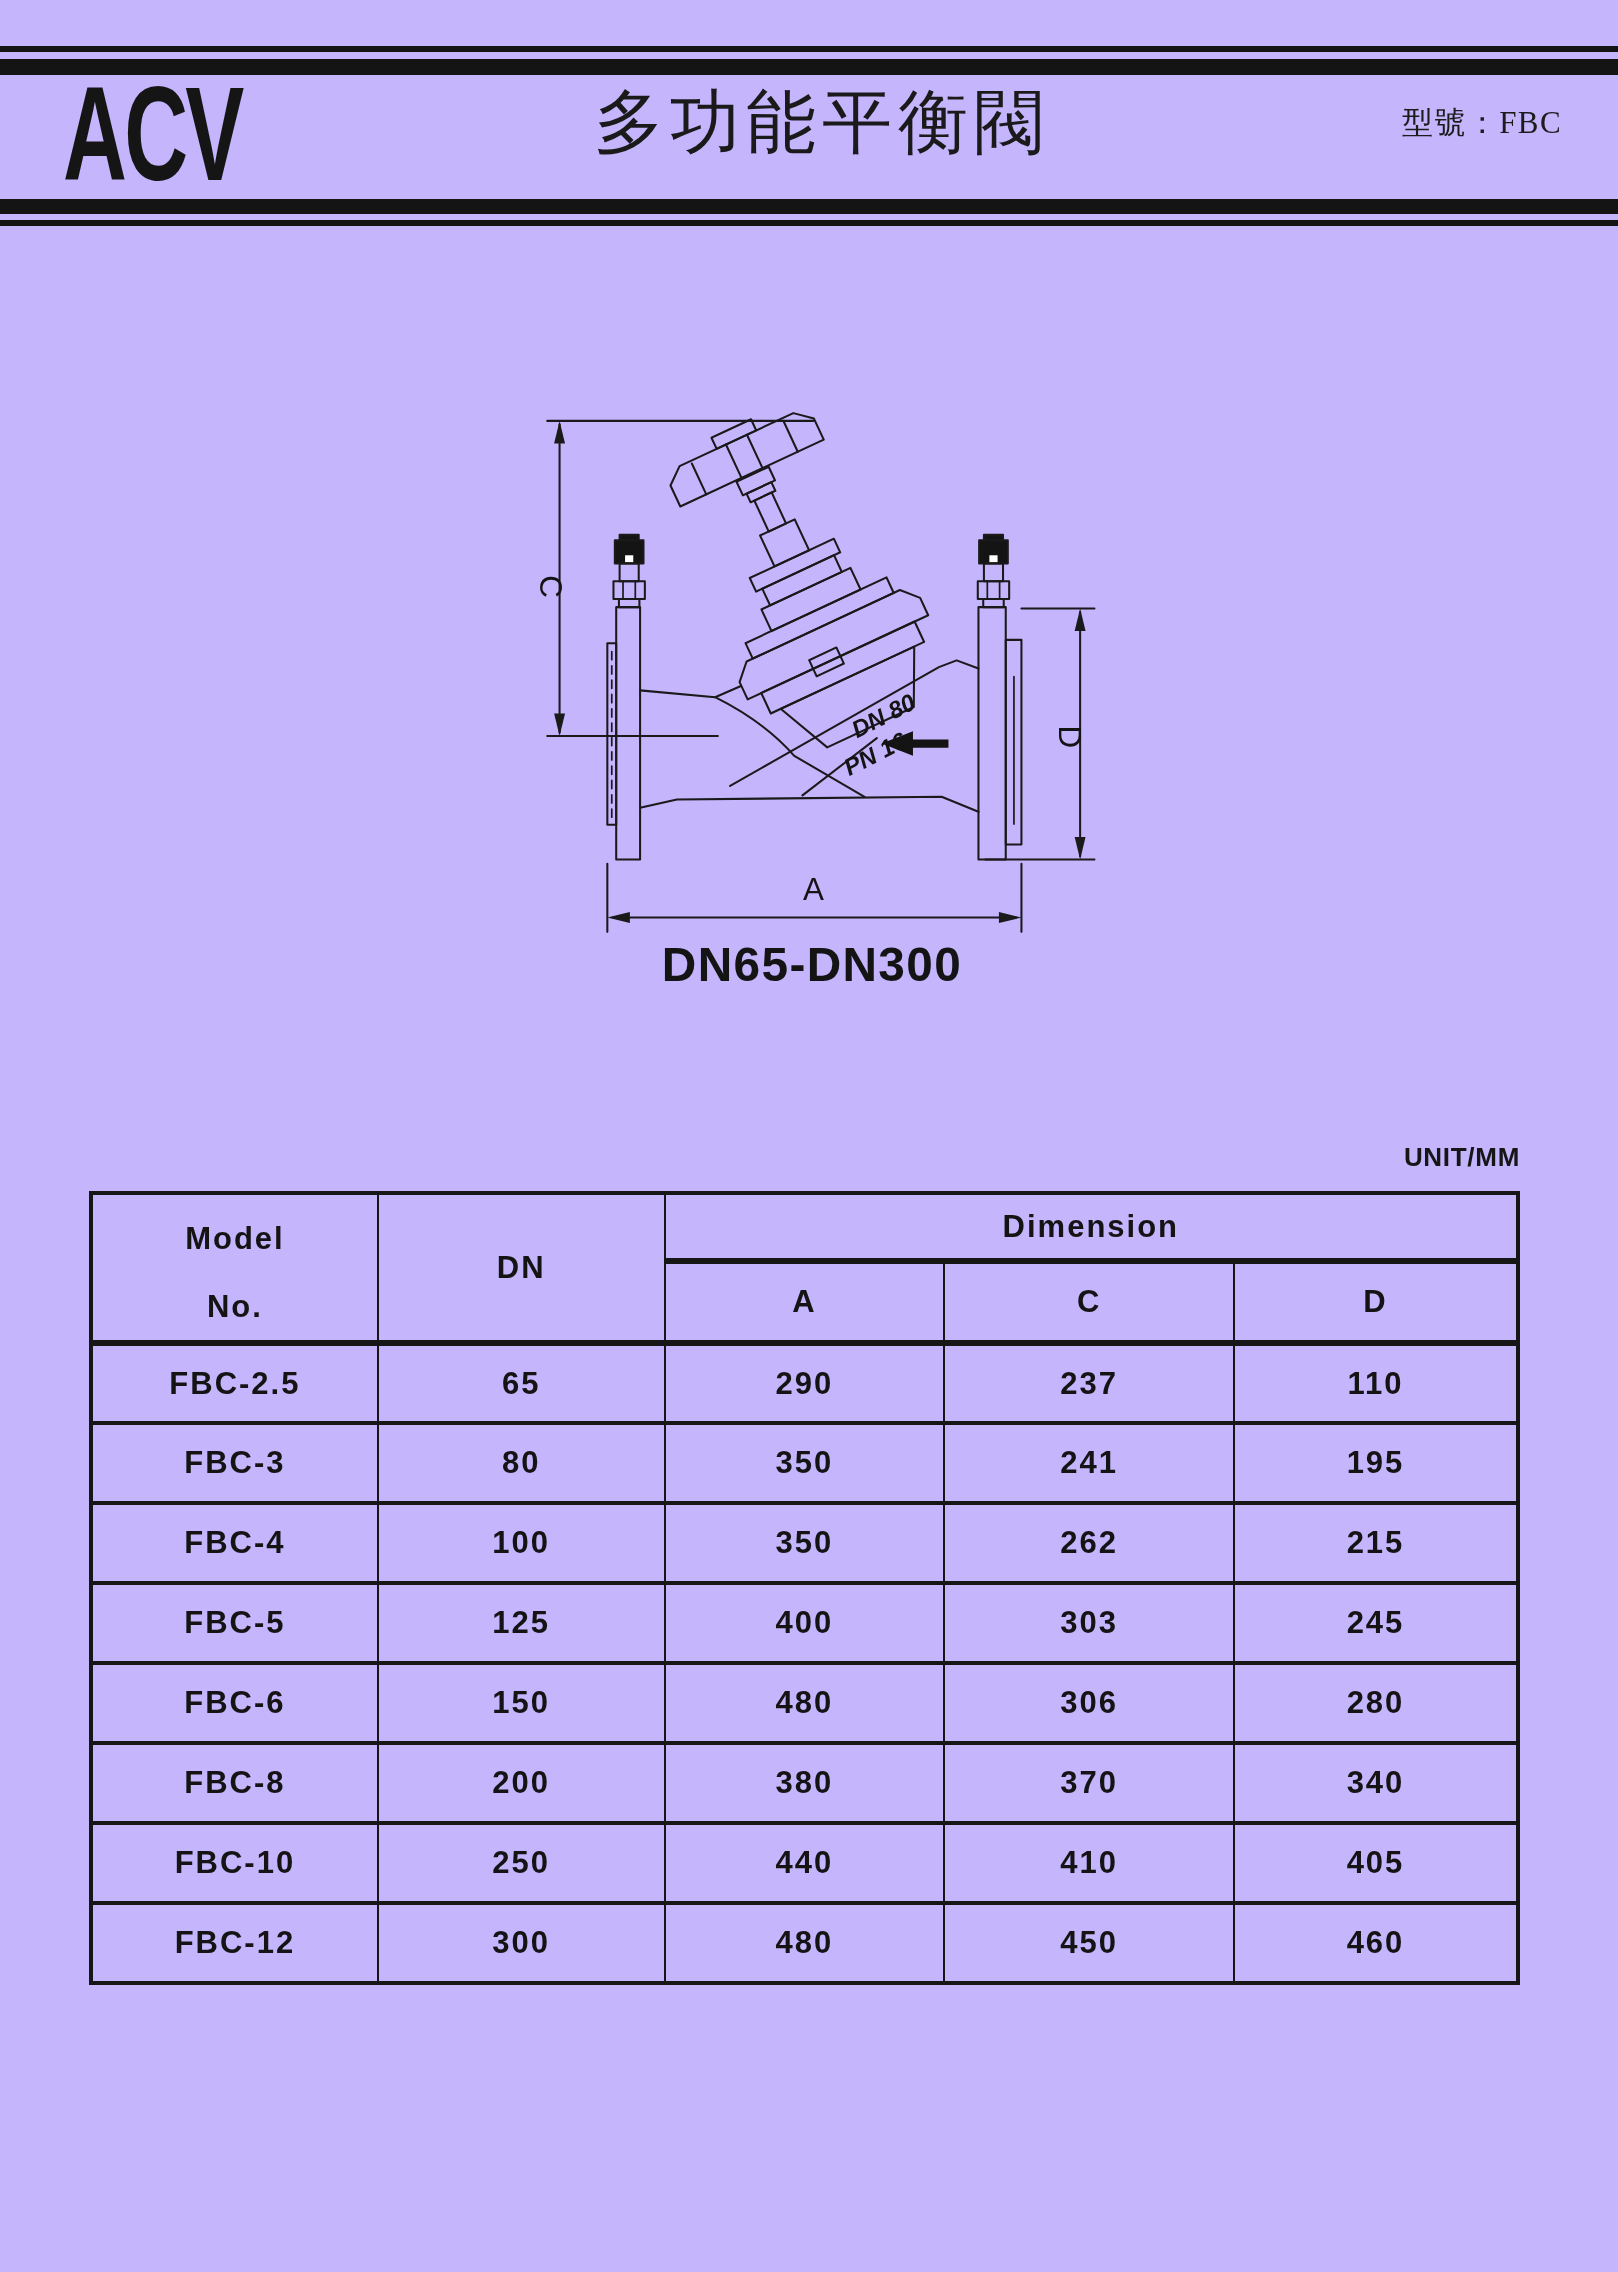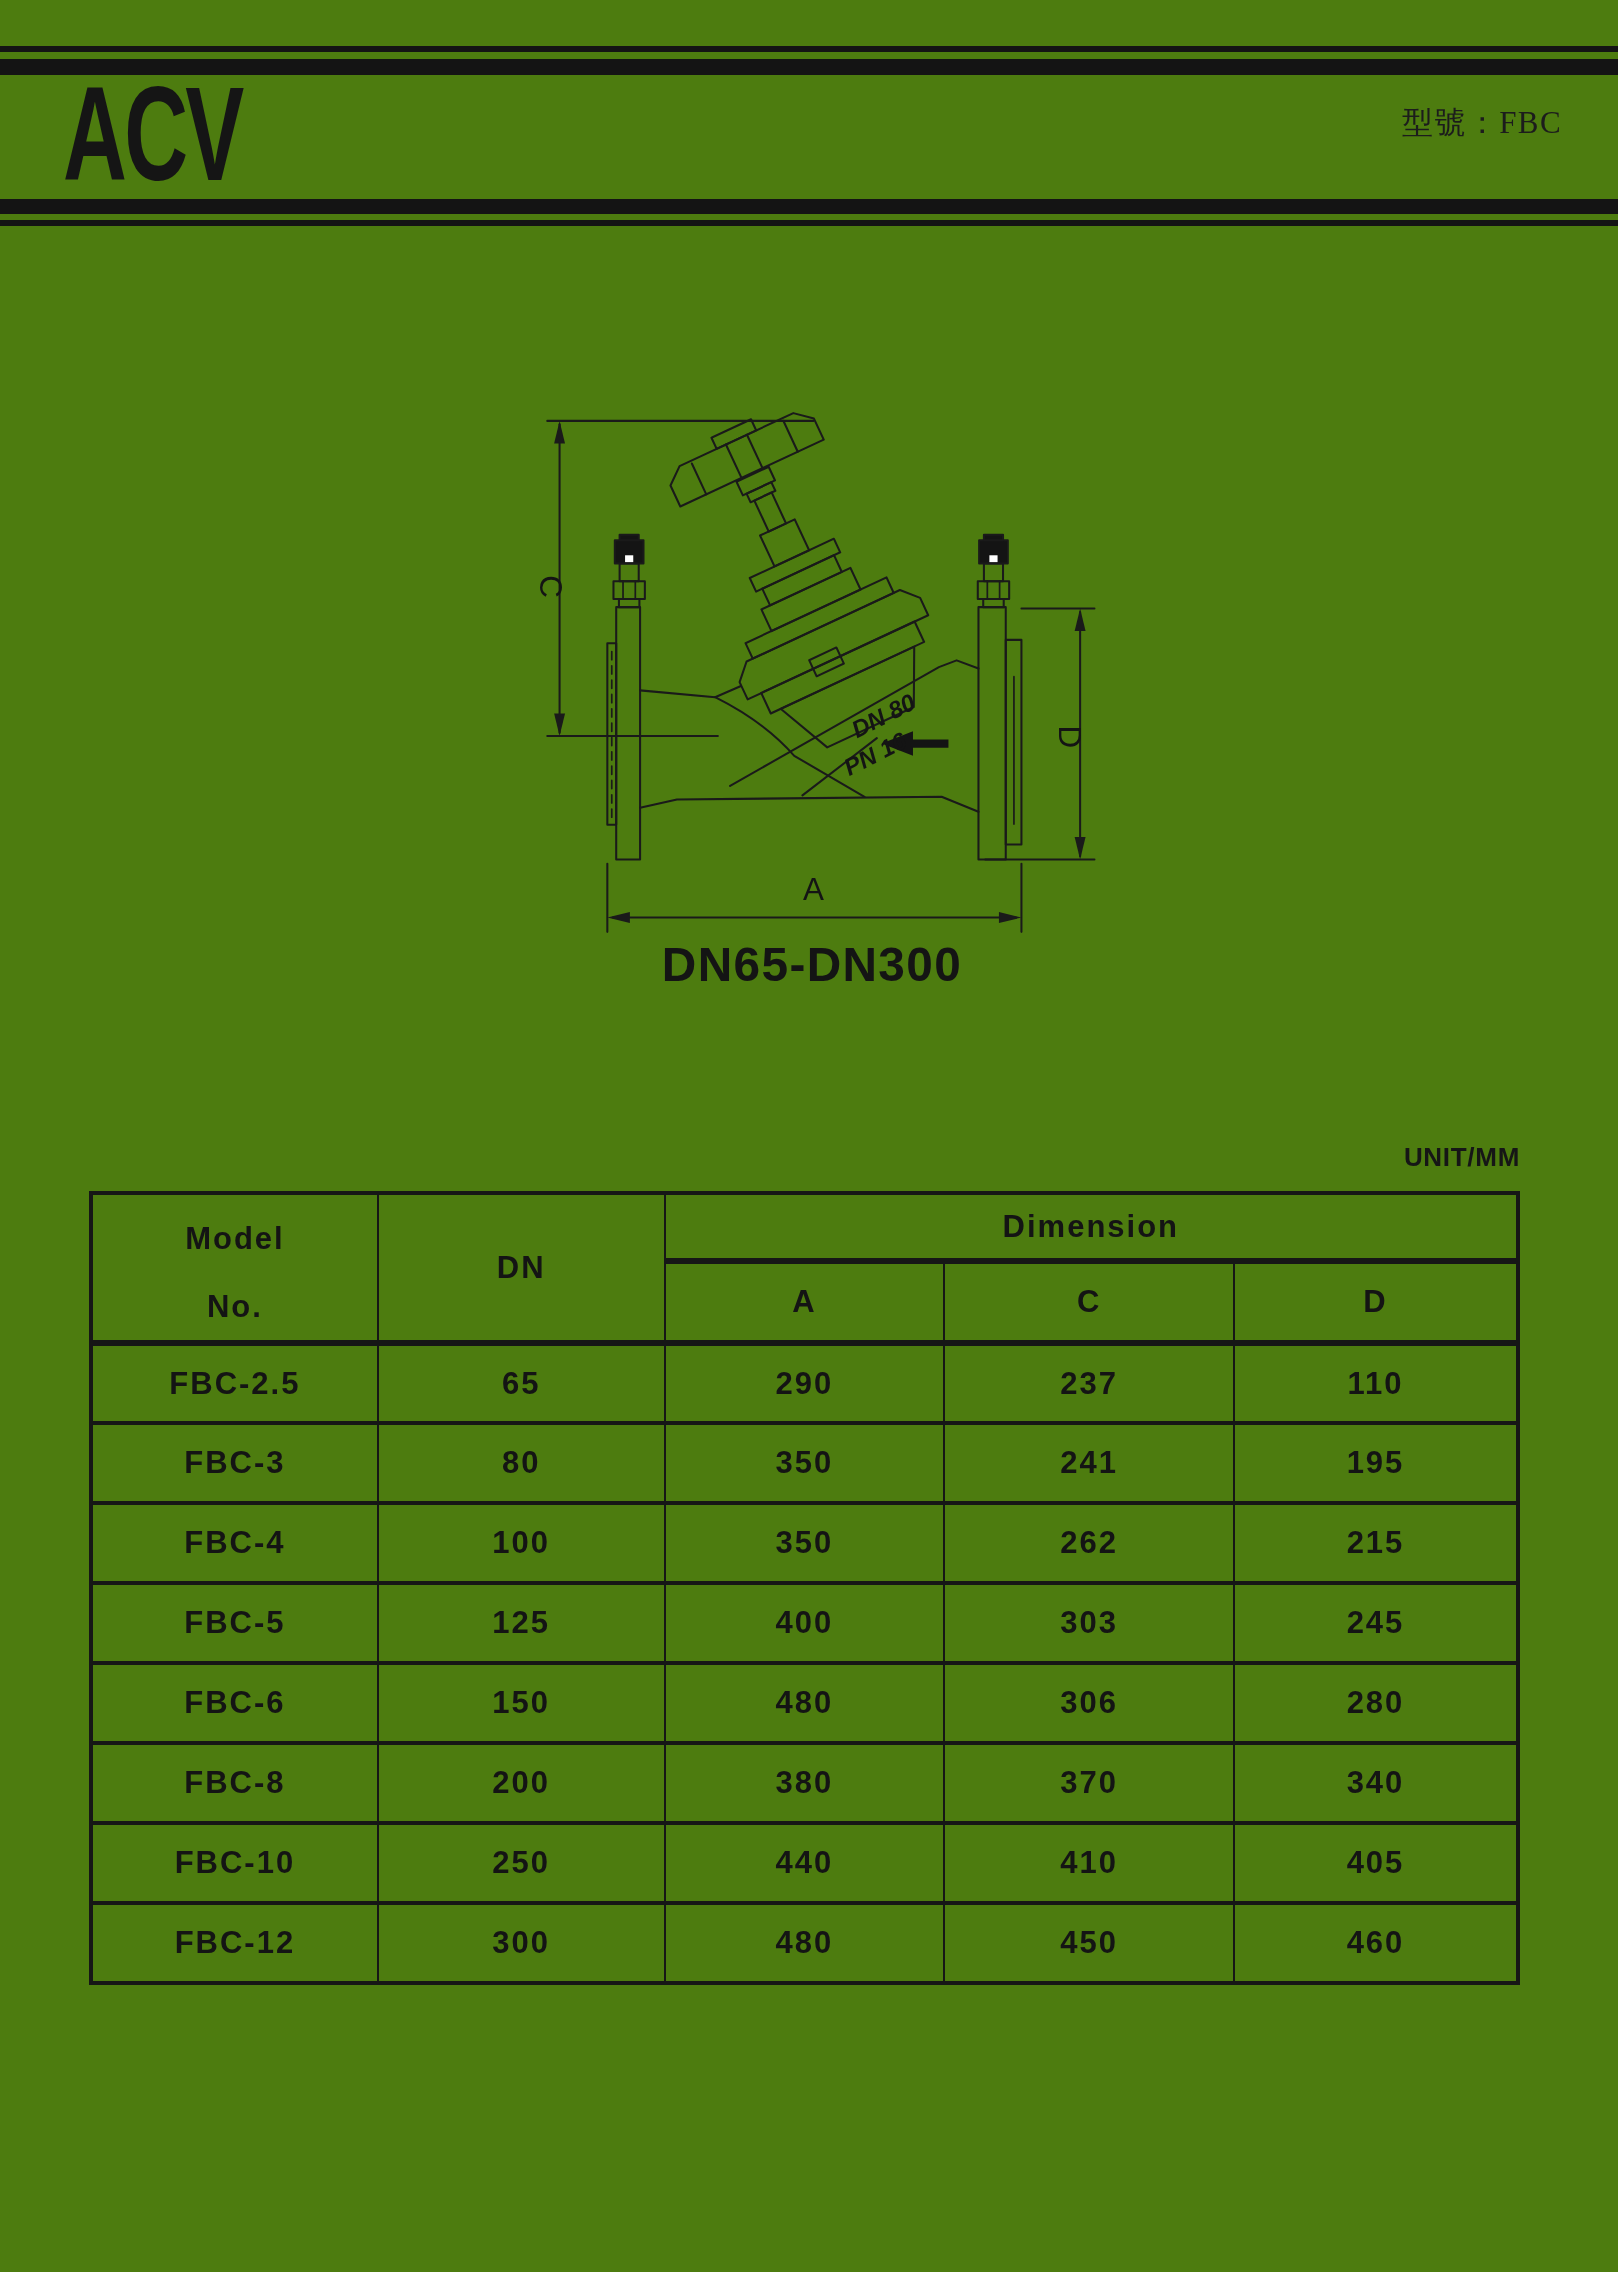--- a/index.html
+++ b/index.html
@@ -1,17 +1,17 @@
 <!DOCTYPE html>
 <html style="font-size:11px"><head>
 <meta charset="utf-8">
 <style>
   html,body{margin:0;padding:0;background:#e8e8e8;}
   #page{
-    position:relative;width:1619px;height:2273px;background:#4d7c0f;
+    position:relative;width:1619px;height:2273px;background:#c4b5fd;
     font-family:"Liberation Sans",sans-serif;color:#111;overflow:hidden;
   }
   .rule{position:absolute;left:0;width:1619px;background:#141414;}
   #logo{
     position:absolute;left:63px;top:67px;font-size:134px;font-weight:bold;
     line-height:1;letter-spacing:-4.1px;color:#151515;
     transform:scaleX(0.66);transform-origin:left top;white-space:nowrap;
   }
   #doc-title{
     position:absolute;left:822px;top:76px;transform:translateX(-50%);
@@ -56,20 +56,21 @@
 </style>
 </head>
 <body>
 
 <div id="page">
 
   <div class="rule" style="top:46px;height:5.5px;"></div>
   <div class="rule" style="top:59px;height:16.4px;"></div>
 
   <div id="logo">ACV</div>
+  <div id="doc-title">多功能平衡閥</div>
   <div id="model-label">型號：FBC</div>
 
   <div class="rule" style="top:199px;height:15px;"></div>
   <div class="rule" style="top:220px;height:5.5px;"></div>
 
   <div id="drawing-wrap">
     <svg width="614" height="614" viewBox="0 0 900 900" fill="none" stroke="#1a1a1a" stroke-width="3" stroke-linejoin="round" stroke-linecap="round">
 
       <g>
         <line x1="62" y1="57" x2="452" y2="57"></line>

